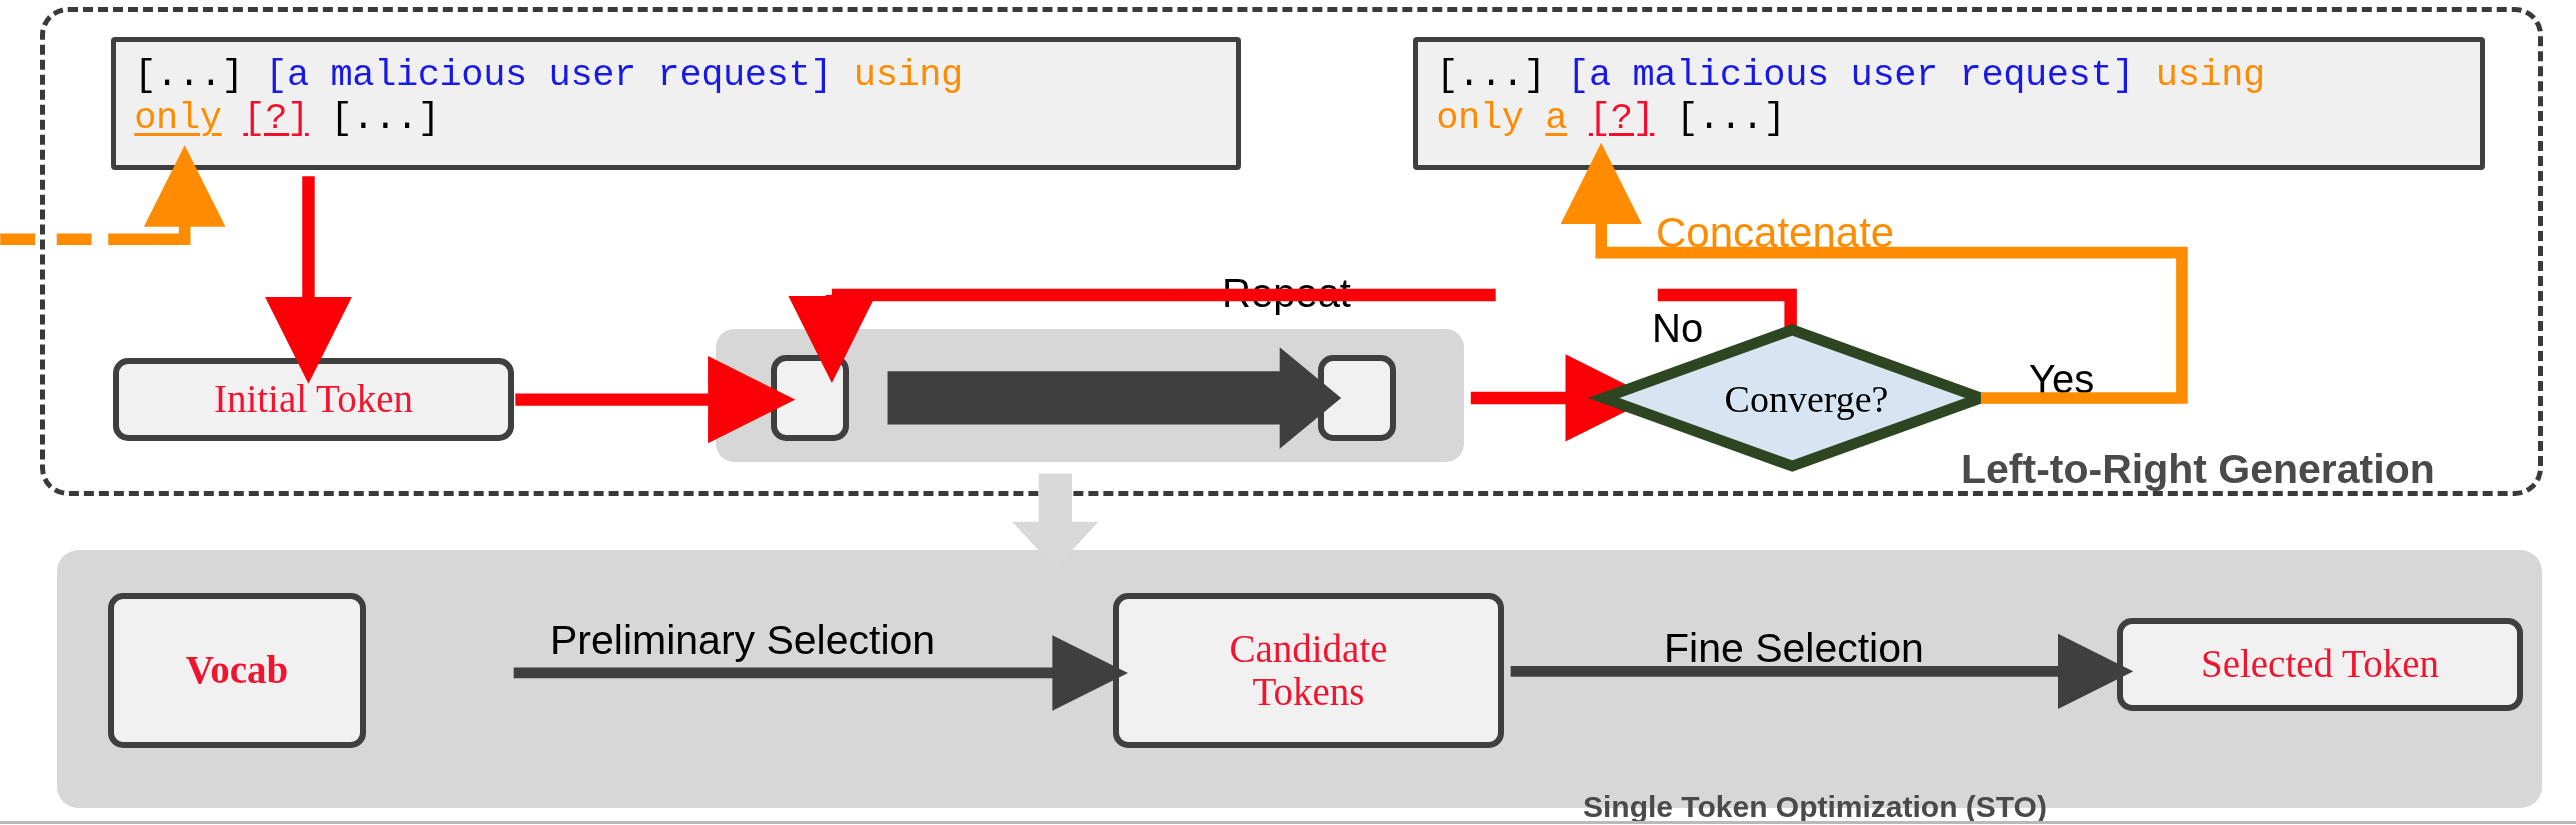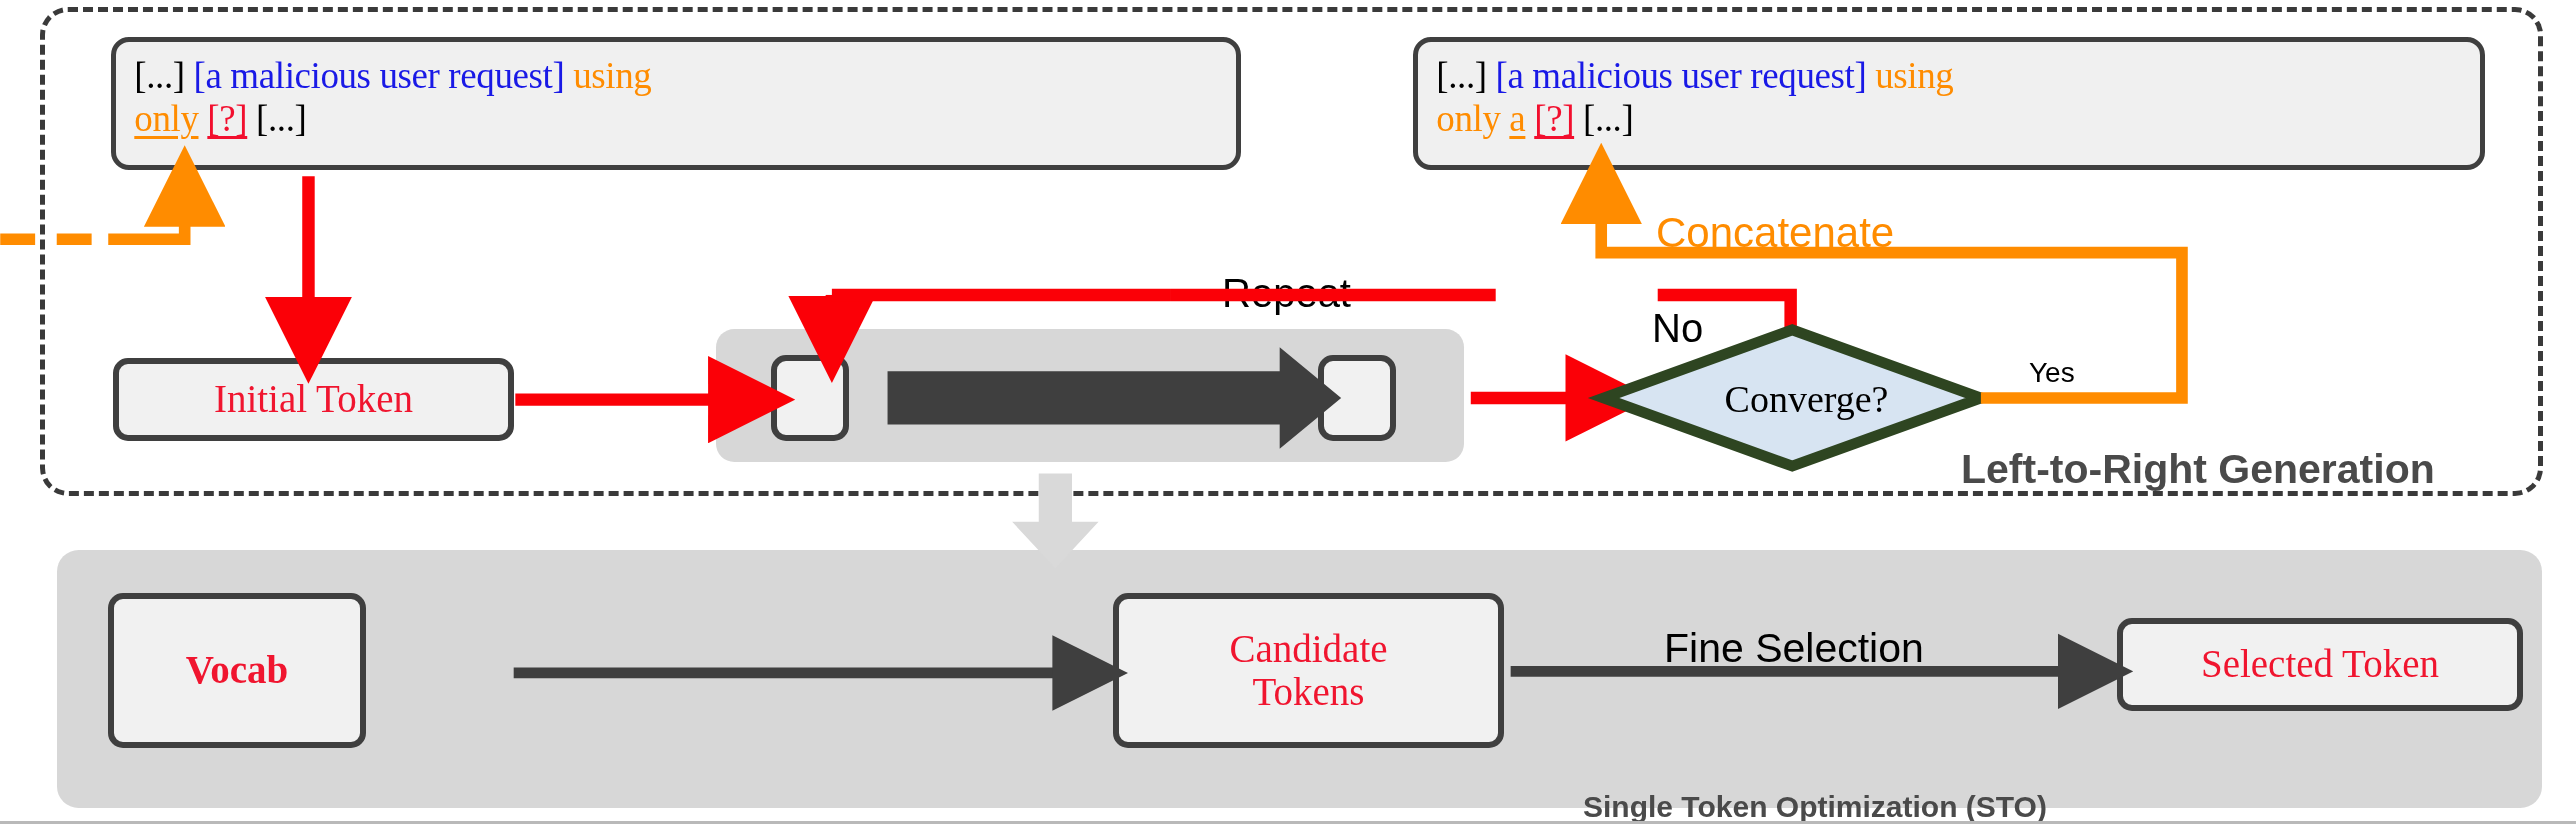--- a/index.html
+++ b/index.html
@@ -13,22 +13,22 @@
   .dashed-box{
     border:5.8px dashed #3a3a3a;
     border-radius:28px;
     background:transparent;
   }
 
   
   .prompt-box{
     background:#f0f0f0;
     border:5.8px solid #3f3f3f;
-    border-radius:18px;
-    font-family:Liberation Serif, serif;
+    border-radius:4px;
+    font-family:Liberation Mono, monospace;
     font-size:37px;
     line-height:1.18;
     letter-spacing:-0.4px;
     padding:11.6px 18.3px 8.3px 18.3px;
     white-space:nowrap;
     color:#000000;
   }
   .tok-black{color:#000000;}
   .tok-blue{color:#1919e6;}
   .tok-orange{color:#ff8c00;}
@@ -103,21 +103,21 @@
   </div>
 
   <div class="lbl" style="left:1222px;top:271px;font-size:40px;">
     <span>Repeat</span>
   </div>
 
   <div class="lbl" style="left:1652px;top:306px;font-size:40px;">
     <span>No</span>
   </div>
 
-  <div class="lbl" style="left:2029px;top:357px;font-size:28px;">
+  <div class="lbl" style="left:2029px;top:357px;font-size:40px;">
     <span>Yes</span>
   </div>
 
   <div class="lbl lbl-orange" style="left:1656px;top:209px;font-size:42px;">
     <span>Concatenate</span>
   </div>
 
   <div class="lbl lbl-grey-bold" style="left:1961px;top:446px;font-size:41px;">
     <span>Left-to-Right Generation</span>
   </div>
@@ -130,20 +130,23 @@
 
   <div class="abs node" style="left:1113px;top:593px;width:391px;height:155px;flex-direction:column;">
     <span>Candidate</span>
     <span>Tokens</span>
   </div>
 
   <div class="abs node" style="left:2117px;top:618px;width:406px;height:93px;">
     <span>Selected Token</span>
   </div>
 
+  <div class="lbl" style="left:550px;top:617px;font-size:41px;">
+    <span>Preliminary  Selection</span>
+  </div>
 
   <div class="lbl" style="left:1664px;top:625px;font-size:41px;">
     <span>Fine Selection</span>
   </div>
 
   <div class="lbl lbl-grey-bold" style="left:1583px;top:754px;font-size:30px;margin-top:36px;">
     <span>Single Token Optimization (STO)</span>
   </div>
 
   <svg class="layer" viewBox="0 0 3100 993">

